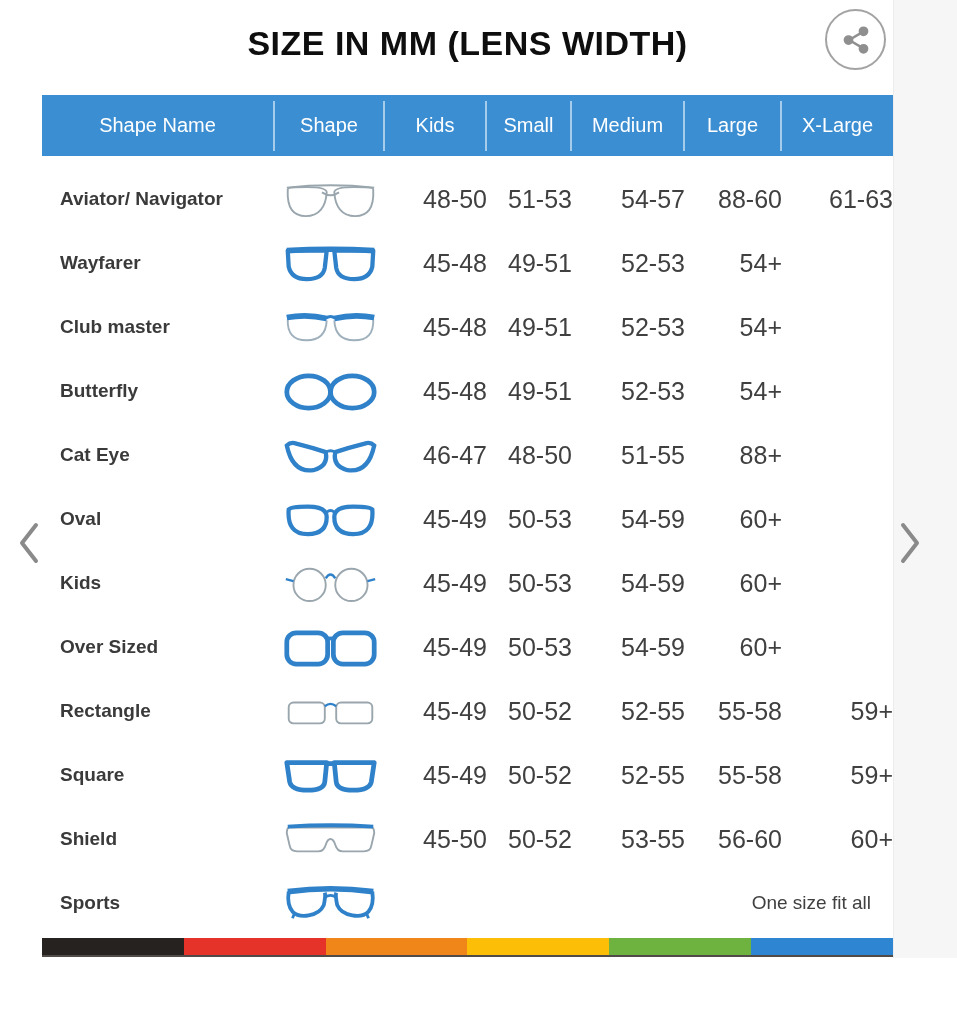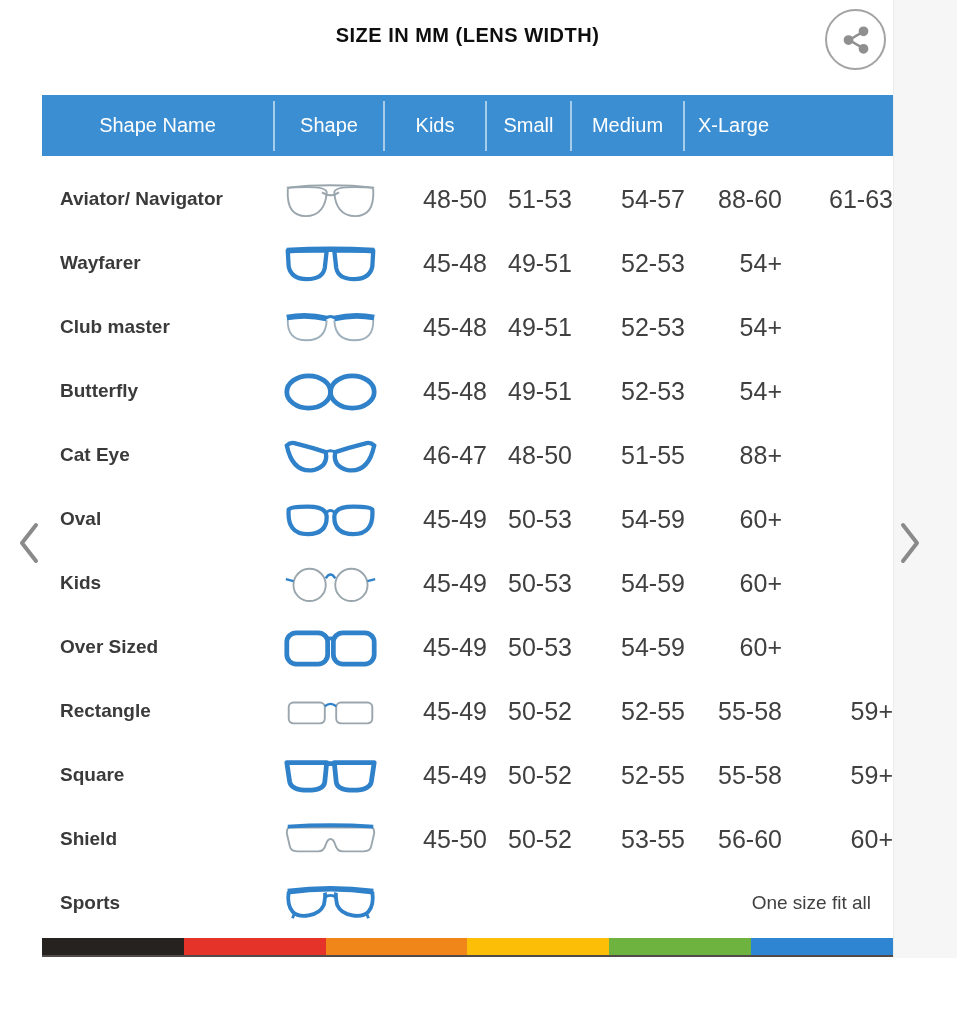--- a/index.html
+++ b/index.html
@@ -7,21 +7,21 @@
   body { font-family:"Liberation Sans", sans-serif; }
   .page {
     position:relative; width:957px; height:1024px; background:#ffffff; overflow:hidden;
   }
   .right-panel {
     position:absolute; left:893px; top:0; width:64px; height:958px;
     background:#f6f6f6; border-left:1px solid #ececec;
   }
   .title {
     position:absolute; left:42px; top:24px; width:851px; text-align:center;
-    font-size:20px; font-weight:700; color:#0e0e0e; letter-spacing:0.5px;
+    font-size:34px; font-weight:700; color:#0e0e0e; letter-spacing:0.5px;
   }
   .share-btn {
     position:absolute; left:825px; top:9px; width:61px; height:61px;
     border:2px solid #a3a3a3; border-radius:50%; background:#fff;
     display:flex; align-items:center; justify-content:center; cursor:pointer;
   }
   .card { position:absolute; left:42px; top:95px; width:851px; }
   .grid-row {
     display:grid;
     grid-template-columns:233px 110px 102px 85px 113px 97px 111px;
@@ -77,20 +77,21 @@
   </button>
 
   <div class="card">
 
     <div class="grid-row thead" style="background: rgb(59, 142, 210);">
       <div class="th">Shape Name</div>
       <div class="th">Shape</div>
       <div class="th">Kids</div>
       <div class="th">Small</div>
       <div class="th">Medium</div>
+      <div class="th">Large</div>
       <div class="th">X-Large</div>
     </div>
 
     <div class="tbody">
 
       <div class="grid-row tr">
         <div class="td-name">Aviator/ Navigator</div>
         <div class="td-shape">
           <svg class="glyph" width="95" height="42" viewBox="0 0 100 44">
             <g stroke="#9aa6ad" stroke-width="2" fill="none" stroke-linejoin="round">

